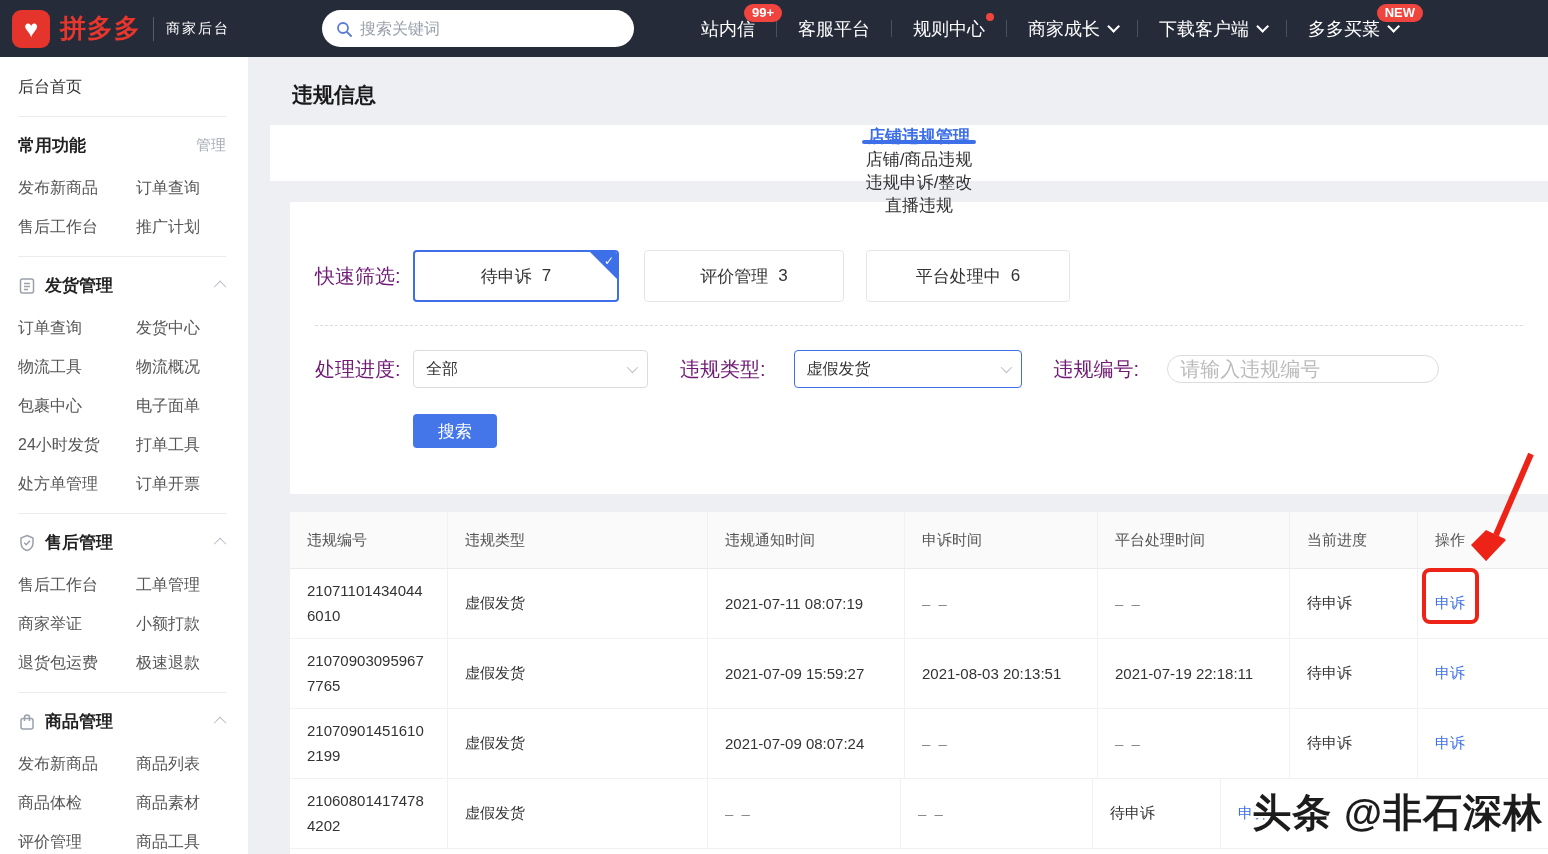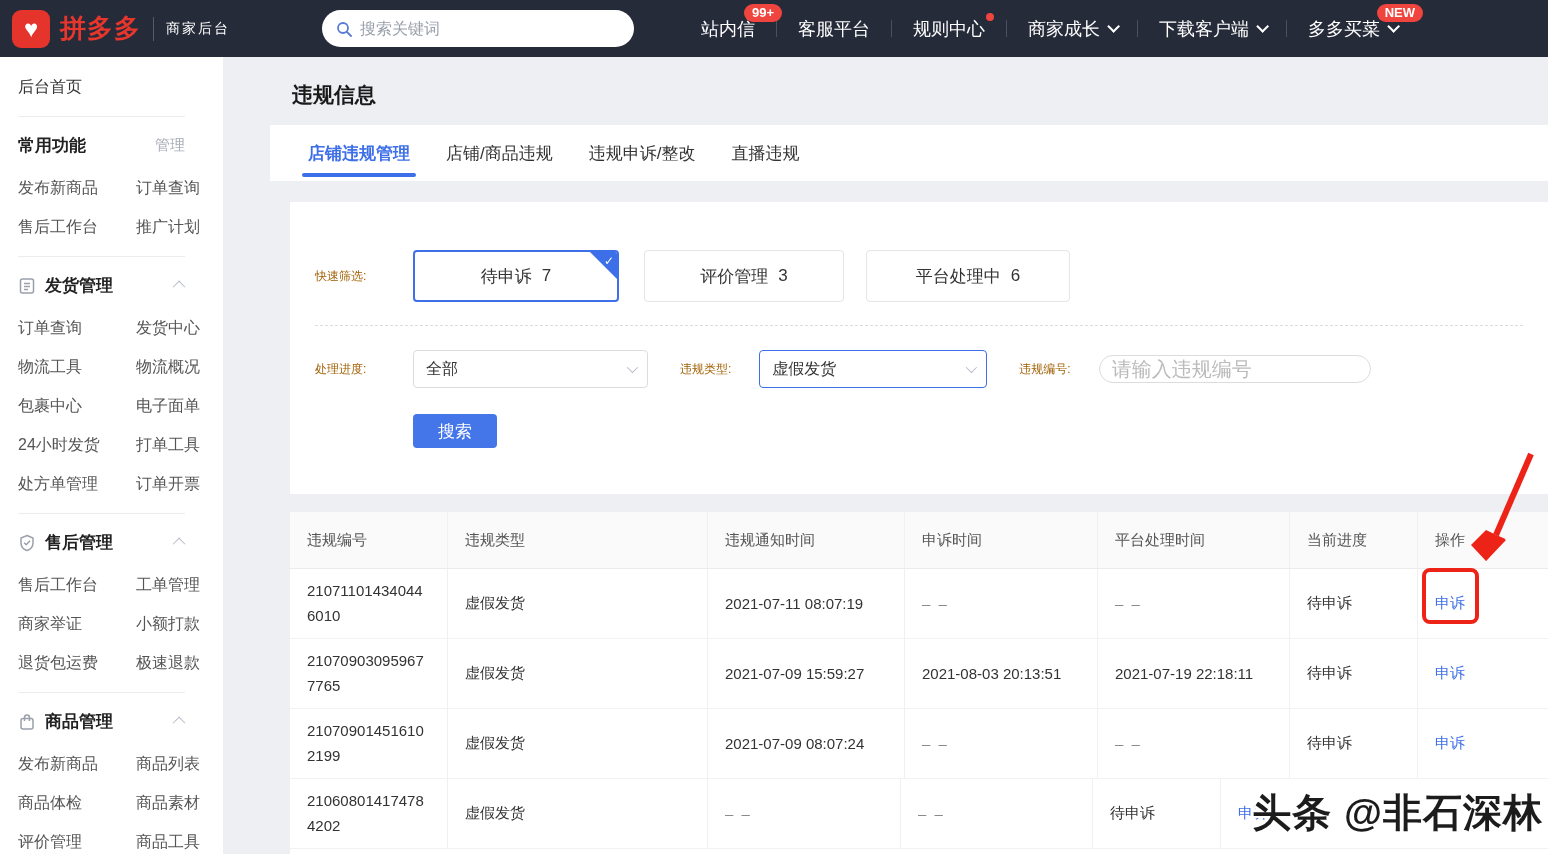--- a/index.html
+++ b/index.html
@@ -27,49 +27,49 @@
                  display:flex; align-items:center; gap:7px; white-space:nowrap; }
   .topnav-sep { width:1px; height:17px; background:#4A5062; }
   .badge { position:absolute; top:-13px; right:-6px; background:#F0453E; color:#fff;
            font-size:13px; font-weight:bold; border-radius:9px; padding:1px 8px; line-height:16px; }
   .reddot { position:absolute; top:-4px; right:12px; width:8px; height:8px; border-radius:50%;
             background:#F0453E; }
   .chev-down { width:9px; height:9px; border-right:2px solid #fff; border-bottom:2px solid #fff;
                transform:rotate(45deg) translateY(-3px); display:inline-block; }
 
   
-  .sidebar { position:absolute; top:57px; left:0; width:223px; bottom:0; background:#fff;
-             padding:20px 38px 0 18px; z-index:10; }
+  .sidebar { position:absolute; top:57px; left:0; width:248px; bottom:0; background:#fff;
+             padding:20px 22px 0 18px; z-index:10; }
   .side-home { font-size:16px; color:#333; cursor:pointer; }
   .side-div { border-bottom:1px solid #ECECEC; margin:18px 0 17px 0; }
   .side-head { display:flex; align-items:center; justify-content:space-between; }
   .side-head-title { font-size:17px; font-weight:bold; color:#222; }
   .side-head-action { font-size:15px; color:#A9AEB8; cursor:pointer; }
   .side-sec-title { display:flex; align-items:center; gap:9px; font-size:17px; font-weight:bold; color:#222; }
   .side-sec-title svg { flex:none; }
   .chev-up { width:9px; height:9px; border-right:1.5px solid #B7BCC6; border-bottom:1.5px solid #B7BCC6;
              transform:rotate(-135deg) translateY(-2px); display:inline-block; cursor:pointer; }
   .side-links { display:grid; grid-template-columns:118px 1fr; row-gap:18px; margin-top:21px;
                 font-size:16px; color:#555; }
   .side-links span { cursor:pointer; white-space:nowrap; }
 
   
   .main { position:absolute; top:57px; left:252px; right:0; bottom:0; background:#EDEFF3; overflow:hidden; }
   .page-title { font-size:21px; font-weight:bold; color:#1A1A1A; padding:24px 0 16px 40px; }
   .tabstrip { margin-left:18px; background:#fff; height:56px; display:flex; align-items:center;
-              padding-left:20px; gap:0; }
+              padding-left:20px; gap:0;flex-direction:column; }
   .tab { position:relative; font-size:17px; color:#333; padding:0 18px; height:100%;
          display:flex; align-items:center; cursor:pointer; white-space:nowrap; }
   .tab.active { color:#3D6FE8; font-weight:bold; }
   .tab.active::after { content:""; position:absolute; left:12px; right:12px; bottom:4px; height:4px;
                        background:#3D6FE8; border-radius:2px; }
 
   .filter-card { margin-left:38px; margin-top:21px; background:#fff; padding:48px 25px 46px 25px; }
   .frow { display:flex; align-items:center; }
-  .flabel { width:98px; font-size:12px; color:#a16207; flex:none; }
+  .flabel { width:98px; font-size:20px; color:#701a75; flex:none; }
   .qbtn { position:relative; height:52px; background:#fff; border:1px solid #E6E6E6; border-radius:4px;
           display:flex; align-items:center; justify-content:center; gap:10px; font-size:17px; color:#333;
           cursor:pointer; overflow:hidden; }
   .qbtn.w1 { width:206px; margin-right:25px; }
   .qbtn.w2 { width:200px; margin-right:22px; }
   .qbtn.w3 { width:204px; }
   .qbtn.selected { border:2px solid #3D6FE8; }
   .corner { position:absolute; top:0; right:0; width:0; height:0;
             border-top:27px solid #3D6FE8; border-left:27px solid transparent; }
   .corner-check { position:absolute; top:2px; right:3px; color:#fff; font-size:12px; font-weight:bold; }

